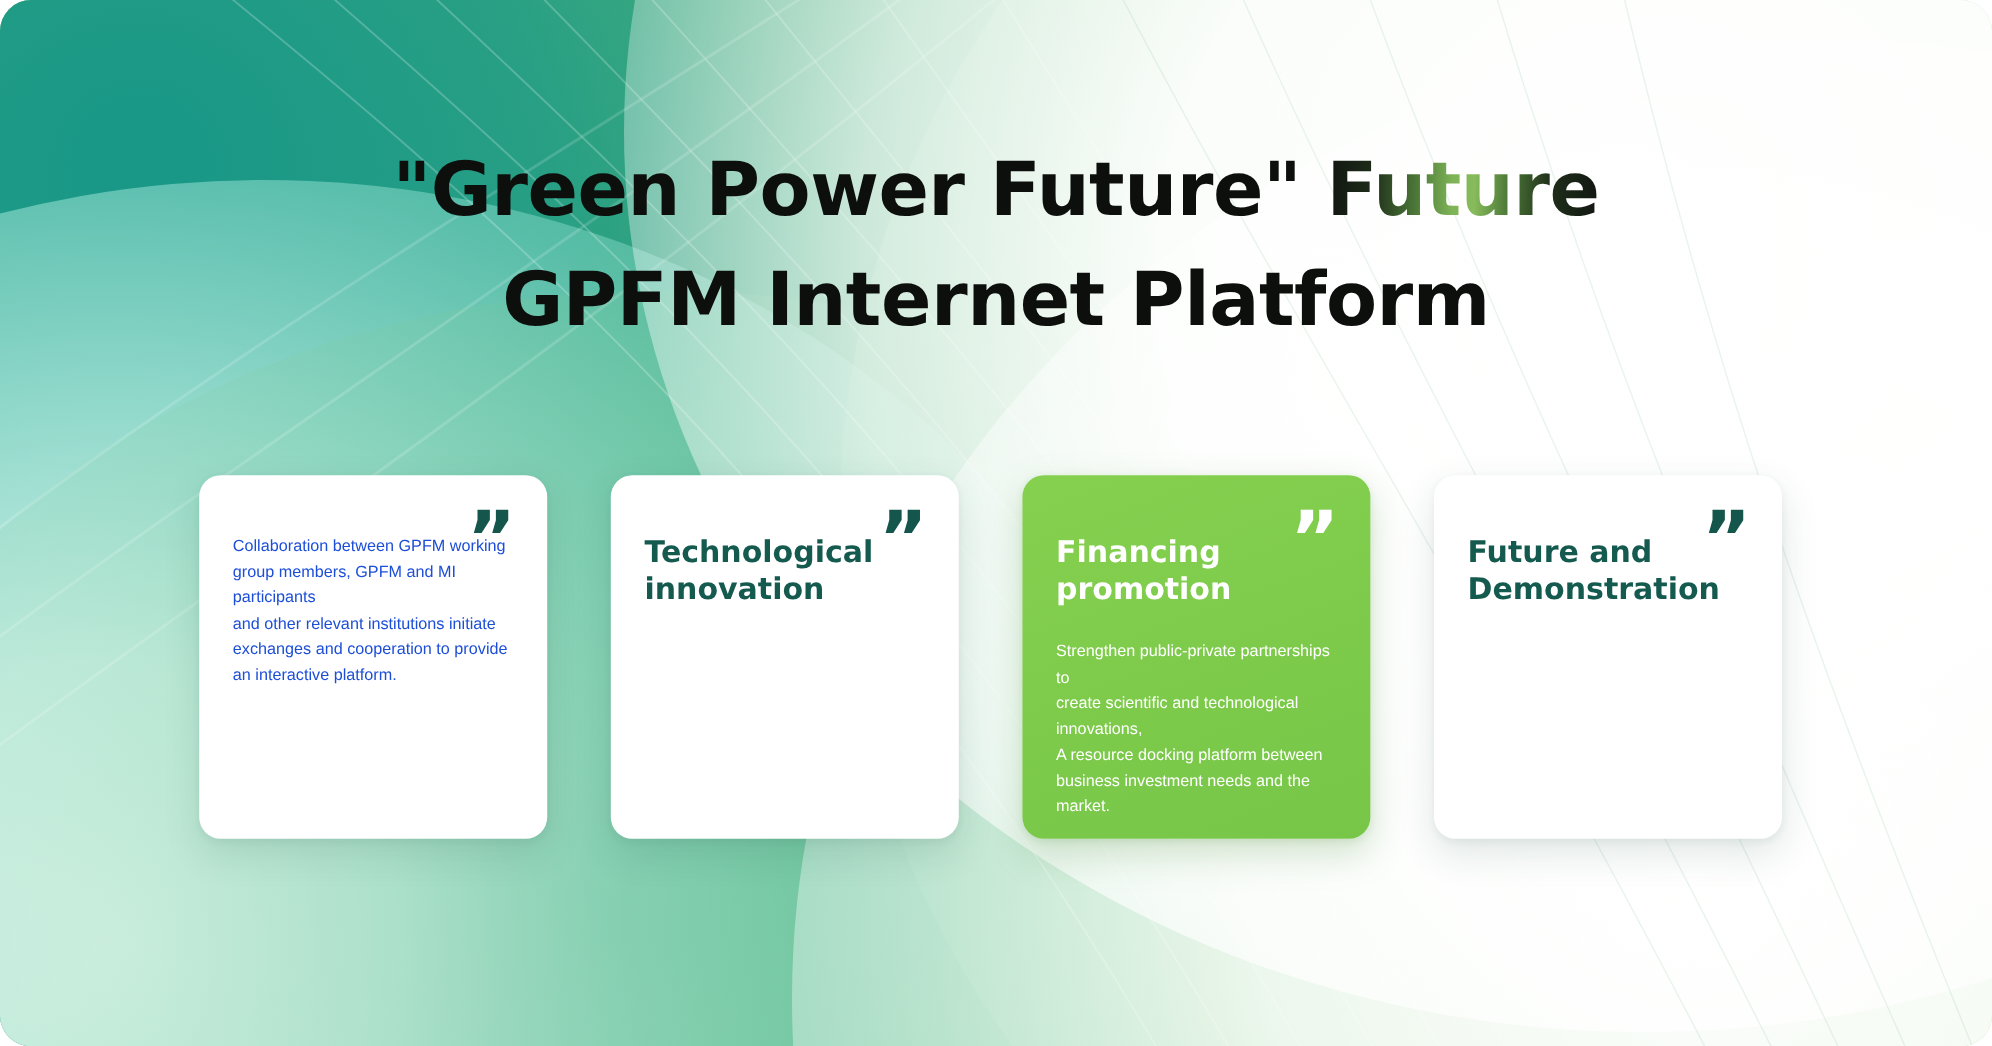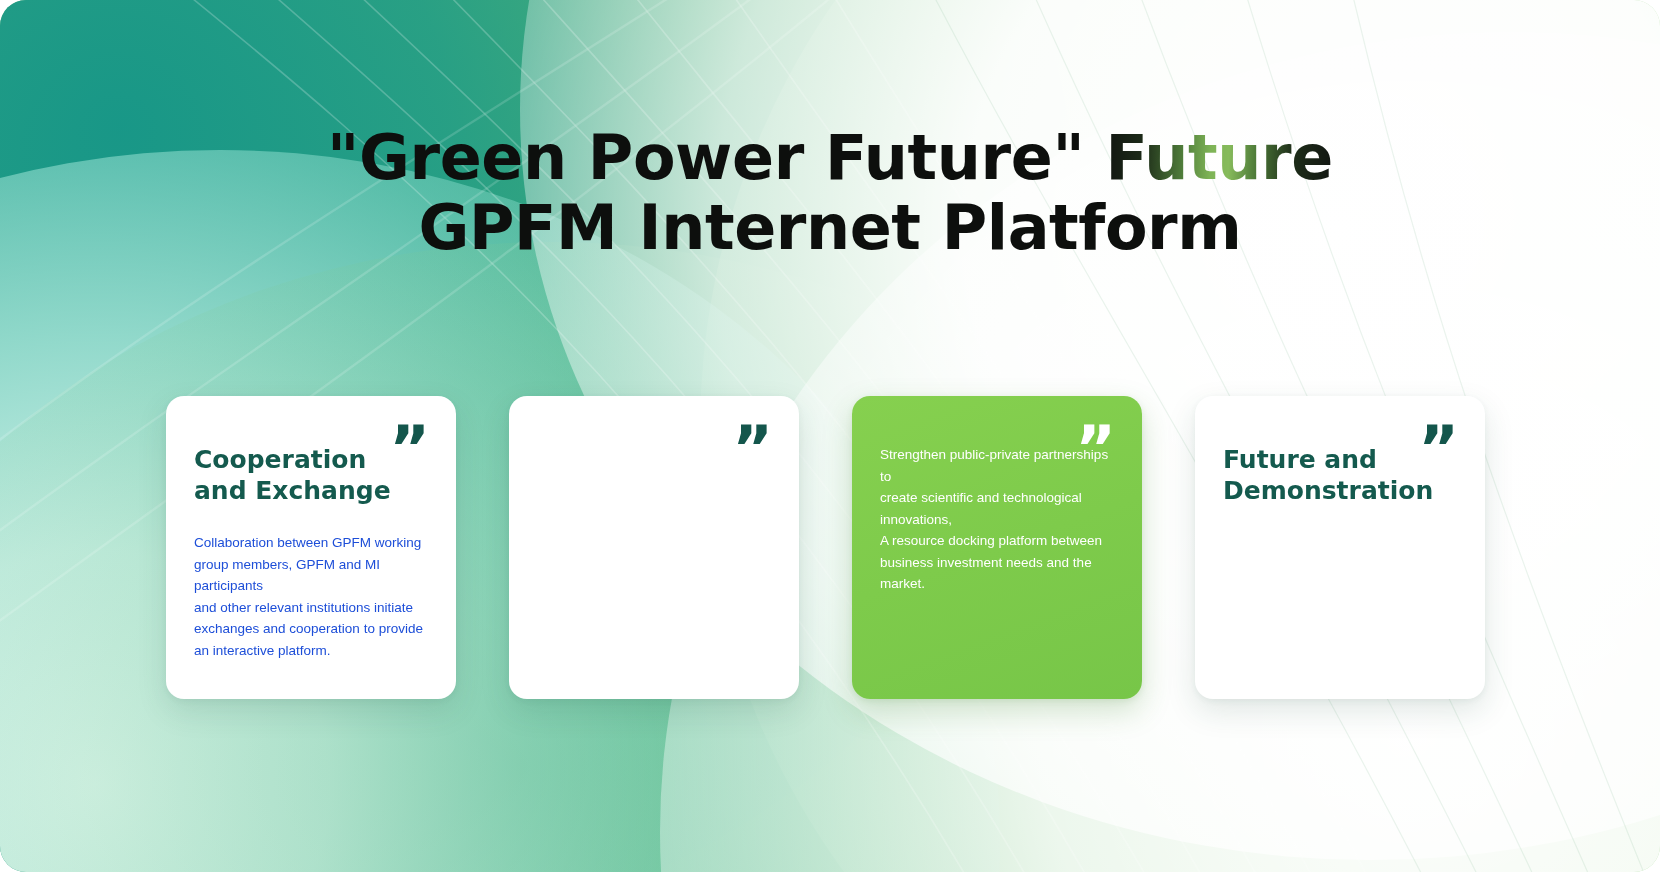--- a/index.html
+++ b/index.html
@@ -164,21 +164,21 @@
   }
   .title-line {
     font-family: "DejaVu Sans", sans-serif;
     font-weight: 700;
     font-size: 62px;
     line-height: 64px;
     letter-spacing: -0.4px;
     color: #0d0f0d;
     white-space: nowrap;
   }
-  .title-line.l2 { margin-top: 6px; }
+  .title-line.l2 { margin-top: 28px; }
 
   
   .tint-word {
     background-image: linear-gradient(92deg,
         #111511 0%,
         #1c2a18 16%,
         #4f7d3a 34%,
         #7eb356 46%,
         #87bb5c 54%,
         #4d7a38 66%,
@@ -295,35 +295,37 @@
 
   <div class="title-wrap">
     <div class="title-line l1"><span>"Green Power Future" </span><span class="tint-word">Future</span></div>
     <div class="title-line l2">GPFM Internet Platform</div>
   </div>
 
   <div class="cards">
 
     <div class="card">
       <span class="quote-mark">”</span>
-      <h2 class="card-title">Cooperation
-and Exchange</h2>
       <p class="card-body">Collaboration between GPFM working
 group members, GPFM and MI participants
 and other relevant institutions initiate
 exchanges and cooperation to provide
 an interactive platform.</p>
     </div>
 
     <div class="card">
       <span class="quote-mark">”</span>
+      <h2 class="card-title">Technological
+innovation</h2>
     </div>
 
     <div class="card accent">
       <span class="quote-mark">”</span>
+      <h2 class="card-title">Financing
+promotion</h2>
       <p class="card-body">Strengthen public-private partnerships to
 create scientific and technological innovations,
 A resource docking platform between
 business investment needs and the market.</p>
     </div>
 
     <div class="card">
       <span class="quote-mark">”</span>
       <h2 class="card-title">Future and
 Demonstration</h2>

